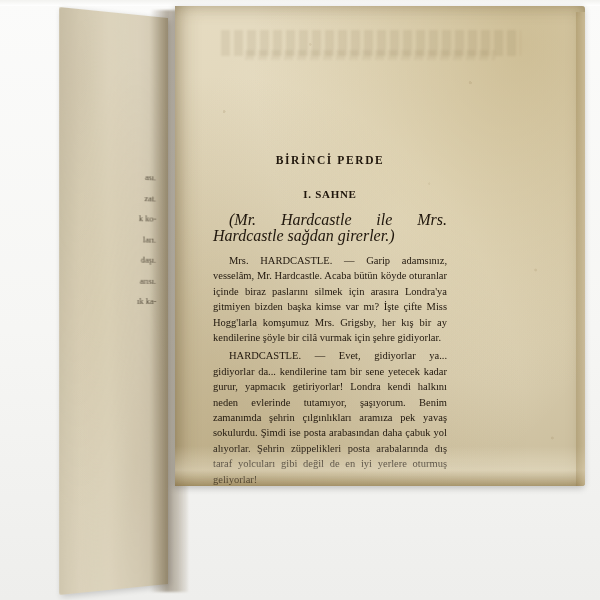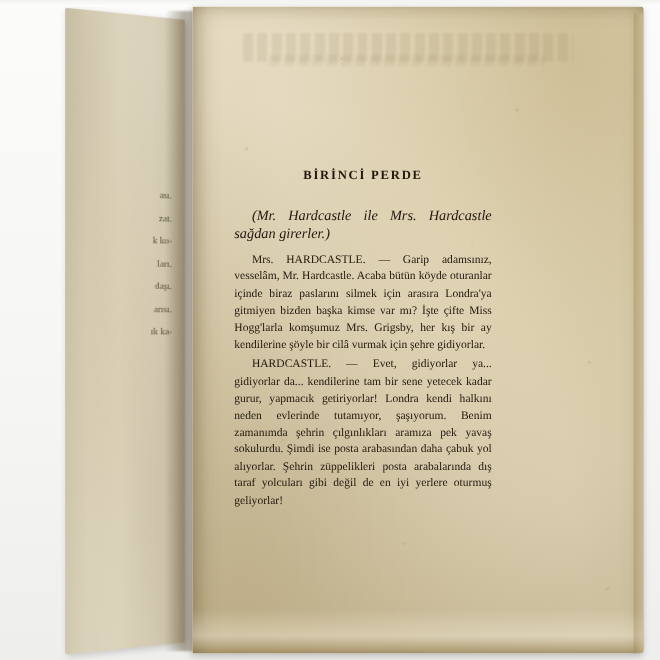--- a/index.html
+++ b/index.html
@@ -71,21 +71,21 @@
     background: linear-gradient(90deg, rgba(60,45,20,0.00) 0%, rgba(70,52,22,0.38) 45%, rgba(90,70,35,0.30) 70%, rgba(120,95,50,0.06) 100%);
     filter: blur(1.2px);
   }
 
   
   .right-page {
     position: absolute;
     left: 175px;
     top: 6px;
     width: 410px;
-    height: 588px;
+    height: 480px;
     background: #ded3b6;
     background-image:
       radial-gradient(ellipse at 85% 8%, rgba(190,170,120,0.55), transparent 55%),
       radial-gradient(ellipse at 10% 95%, rgba(160,140,95,0.45), transparent 60%),
       radial-gradient(ellipse at 55% 45%, rgba(245,238,215,0.55), transparent 70%),
       linear-gradient(160deg, #e6dcc2 0%, #ded3b6 40%, #d6caab 75%, #cabd9c 100%);
     box-shadow: -1px 2px 7px rgba(0,0,0,0.22);
     border-radius: 0 3px 3px 0;
     overflow: hidden;
   }
@@ -154,21 +154,21 @@
     margin: 0 0 12px 0;
   }
   .scene-desc {
     text-align: center;
     font-size: 10.6px;
     letter-spacing: 0.2px;
     margin: 0 0 16px 0;
   }
   .stage-dir {
     font-style: italic;
-    font-size: 13px;
+    font-size: 16px;
     line-height: 15.5px;
     text-indent: 16px;
     margin: 0 0 10px 0;
     text-align: justify;
   }
   .speech {
     font-size: 10.5px;
     line-height: 15.4px;
     text-align: justify;
     text-indent: 16px;
@@ -224,20 +224,21 @@
 
   <div class="gutter"></div>
 
   <div class="right-page">
     <div class="speckle"></div>
     <div class="showthrough"></div>
     <div class="showthrough s2"></div>
 
     <div class="typeblock">
       <h1 class="part-title">BİRİNCİ  PERDE</h1>
+      <h2 class="scene-title">I. SAHNE</h2>
       <p class="stage-dir">(Mr. Hardcastle ile Mrs. Hardcastle sağdan girerler.)</p>
 
       <p class="speech">
         <span class="speaker">Mrs. HARDCASTLE.</span>
         <span class="dash">—</span>
         <span>Garip adamsınız, vesselâm, Mr. Hardcastle. Acaba bütün köyde oturanlar içinde biraz paslarını silmek için arasıra Londra'ya gitmiyen bizden başka kimse var mı? İşte çifte Miss Hogg'larla komşumuz Mrs. Grigsby, her kış bir ay kendilerine şöyle bir cilâ vurmak için şehre gidiyorlar.</span>
       </p>
 
       <p class="speech">
         <span class="speaker">HARDCASTLE.</span>

